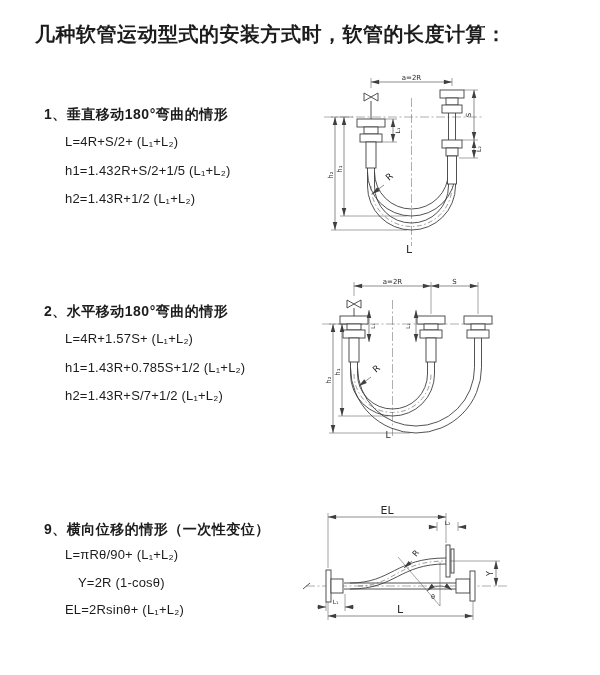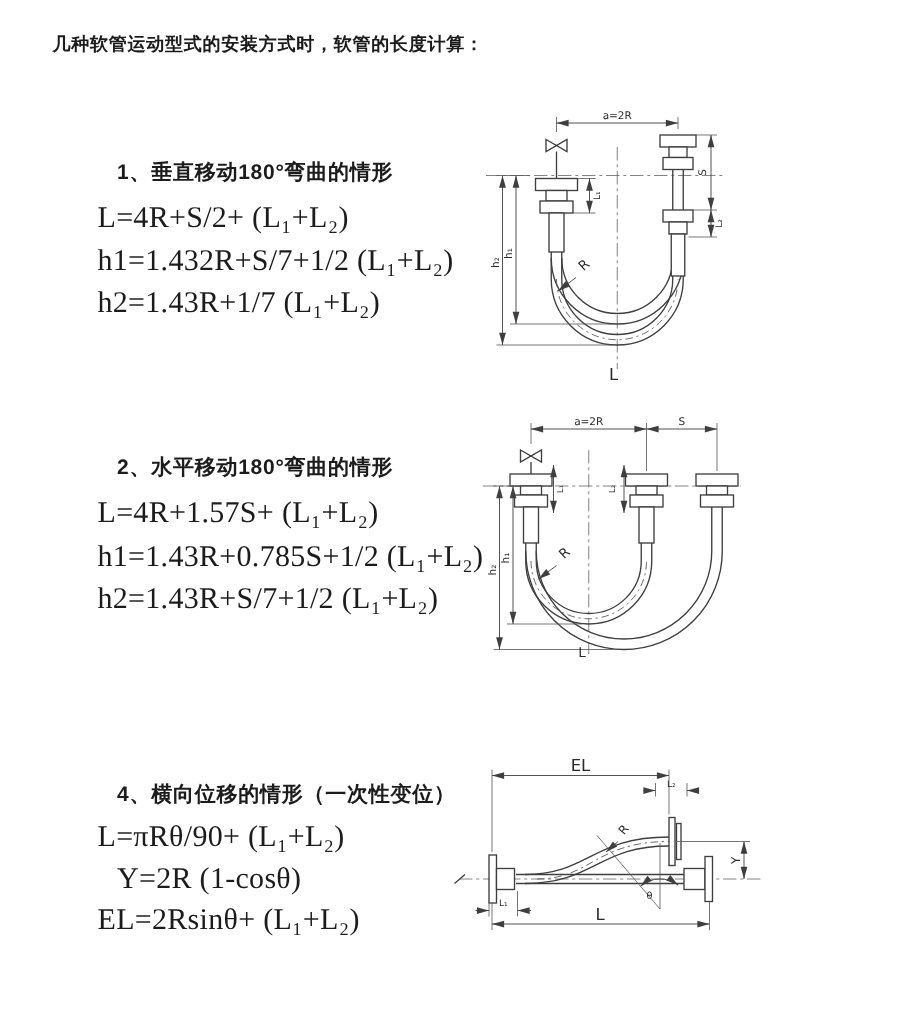--- a/index.html
+++ b/index.html
@@ -1,23 +1,23 @@
 <!DOCTYPE html>
 <html><head>
 <meta charset="utf-8">
 <style>
   html,body{margin:0;padding:0;}
   body{
     width:600px;height:675px;background:#ffffff;position:relative;overflow:hidden;
     font-family:"Liberation Sans","DejaVu Sans",sans-serif;color:#1c1c1c;
   }
   .abs{position:absolute;}
-  .title{font-size:12px;font-weight:700;letter-spacing:0.5px;white-space:nowrap;}
-  .heading{font-size:14px;font-weight:700;letter-spacing:0.5px;white-space:nowrap;margin-left:34px;}
-  .formula{font-size:20px;font-weight:400;letter-spacing:0.2px;white-space:nowrap;font-family:Liberation Serif, serif;}
+  .title{font-size:20px;font-weight:700;letter-spacing:0.5px;white-space:nowrap;}
+  .heading{font-size:14px;font-weight:700;letter-spacing:0.5px;white-space:nowrap;}
+  .formula{font-size:13px;font-weight:400;letter-spacing:0.2px;white-space:nowrap;font-family:Liberation Sans, sans-serif;}
   svg{overflow:visible;}
   .ln{stroke:#3f3f3f;stroke-width:0.9;fill:none;}
   .fit{stroke:#3f3f3f;stroke-width:0.9;fill:#ffffff;}
   .thin{stroke:#5a5a5a;stroke-width:0.55;fill:none;}
   .dim{stroke:#3f3f3f;stroke-width:0.6;fill:none;}
   .cl{stroke:#6a6a6a;stroke-width:0.55;fill:none;stroke-dasharray:9 2.5 2 2.5;}
   .dash{stroke:#5a5a5a;stroke-width:0.6;fill:none;stroke-dasharray:5 2.5 1.5 2.5;}
   .dlbl{fill:#2a2a2a;font-family:"DejaVu Sans",sans-serif;}
 </style>
 </head>
@@ -31,29 +31,29 @@
     <pattern id="braid" width="4" height="4" patternUnits="userSpaceOnUse">
       <path d="M0 4 L4 0 M0 0 L4 4" stroke="#6a6a6a" stroke-width="0.5"></path>
     </pattern>
   </defs>
 </svg>
 
 <div class="abs title" style="left:35px;top:21px">几种软管运动型式的安装方式时，软管的长度计算：</div>
 
 <div class="abs heading" style="left:44px;top:106px">1、垂直移动180°弯曲的情形</div>
 <div class="abs formula" style="left:65px;top:134px">L=4R+S/2+ (L₁+L₂)</div>
-<div class="abs formula" style="left:65px;top:163px">h1=1.432R+S/7+1/2 (L₁+L₂)</div>
-<div class="abs formula" style="left:65px;top:191px">h2=1.43R+1/7 (L₁+L₂)</div>
+<div class="abs formula" style="left:65px;top:163px">h1=1.432R+S/2+1/5 (L₁+L₂)</div>
+<div class="abs formula" style="left:65px;top:191px">h2=1.43R+1/2 (L₁+L₂)</div>
 
 <div class="abs heading" style="left:44px;top:303px">2、水平移动180°弯曲的情形</div>
 <div class="abs formula" style="left:65px;top:331px">L=4R+1.57S+ (L₁+L₂)</div>
 <div class="abs formula" style="left:65px;top:360px">h1=1.43R+0.785S+1/2 (L₁+L₂)</div>
 <div class="abs formula" style="left:65px;top:388px">h2=1.43R+S/7+1/2 (L₁+L₂)</div>
 
-<div class="abs heading" style="left:44px;top:521px">4、横向位移的情形（一次性变位）</div>
+<div class="abs heading" style="left:44px;top:521px">9、横向位移的情形（一次性变位）</div>
 <div class="abs formula" style="left:65px;top:547px">L=πRθ/90+ (L₁+L₂)</div>
 <div class="abs formula" style="left:78px;top:575px">Y=2R (1-cosθ)</div>
 <div class="abs formula" style="left:65px;top:602px">EL=2Rsinθ+ (L₁+L₂)</div>
 
 <svg class="abs" style="left:306px;top:72px" width="292" height="188" viewBox="0 0 292 188">
 
   <g>
     <path class="cl" d="M18 45 H178"></path>
     <path class="cl" d="M105.5 26 V174"></path>
   </g>

